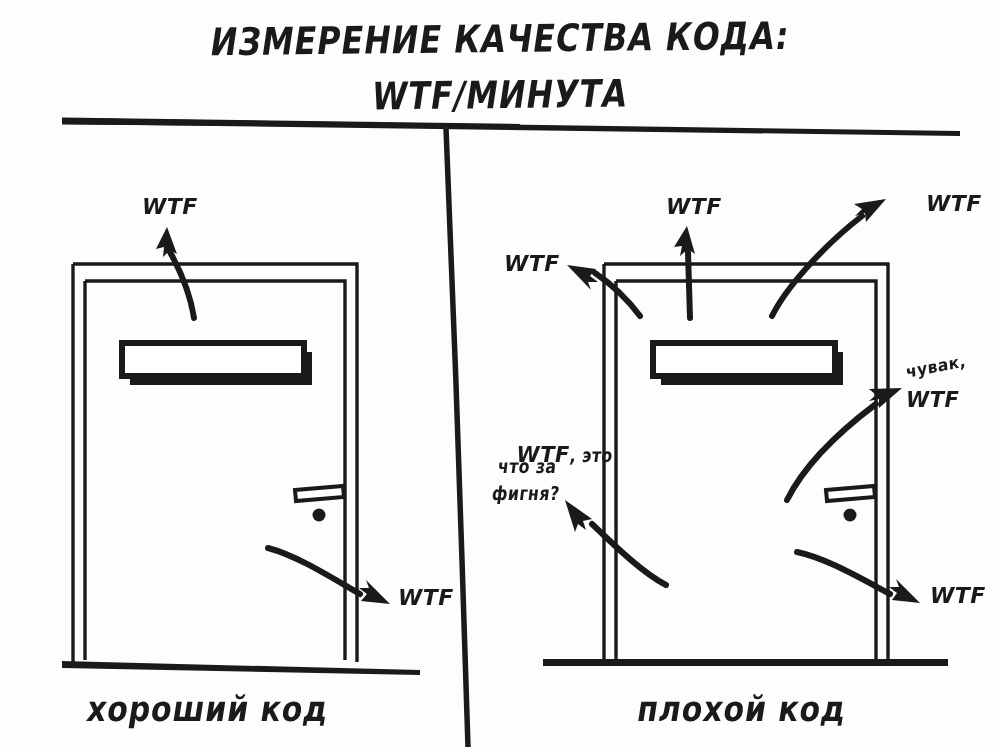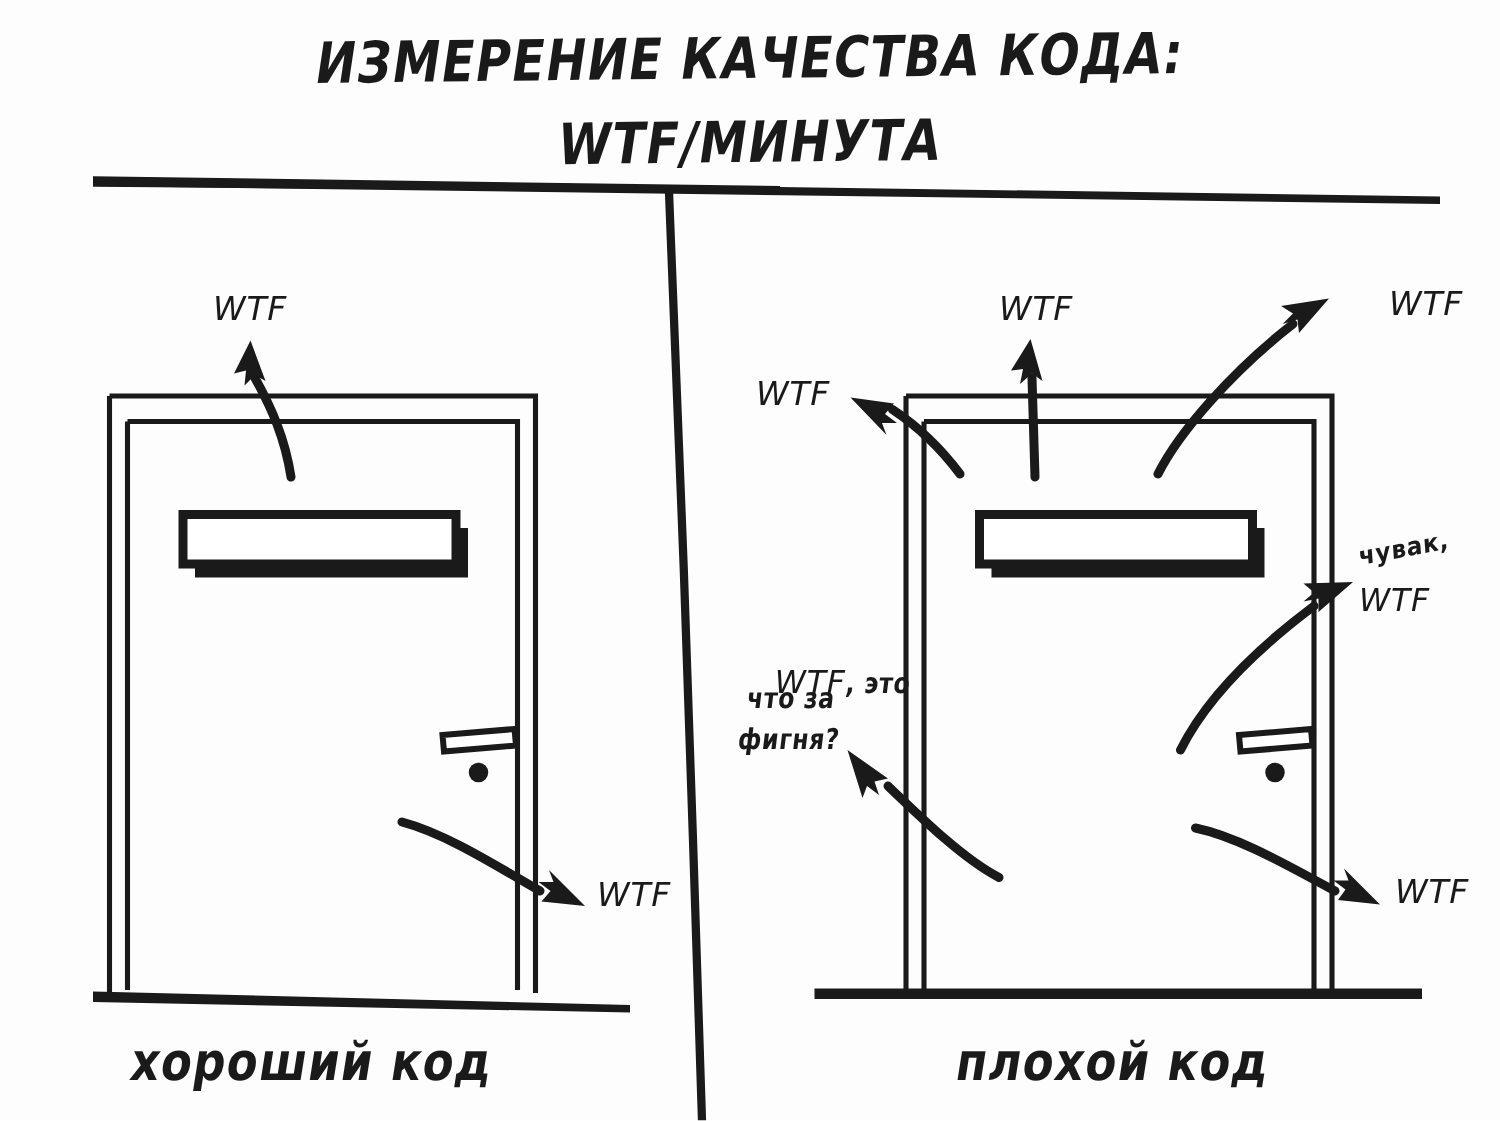--- a/index.html
+++ b/index.html
@@ -57,21 +57,21 @@
   }
   #caption-bad  {
     left: 742px; top: 692px;
     font-size: 35px;
     transform: translateX(-50%) skewX(-9deg) scaleX(0.95);
     transform-origin: center center;
   }
   
   .wtf {
     font-family: "DejaVu Sans", sans-serif;
-    font-weight: 400;
+    font-weight: 700;
     font-style: italic;
     font-size: 22px;
     letter-spacing: 0.5px;
   }
   
   .hand {
     font-family: "DejaVu Sans", sans-serif;
     font-weight: 700;
     font-stretch: condensed;
     font-size: 19px;

